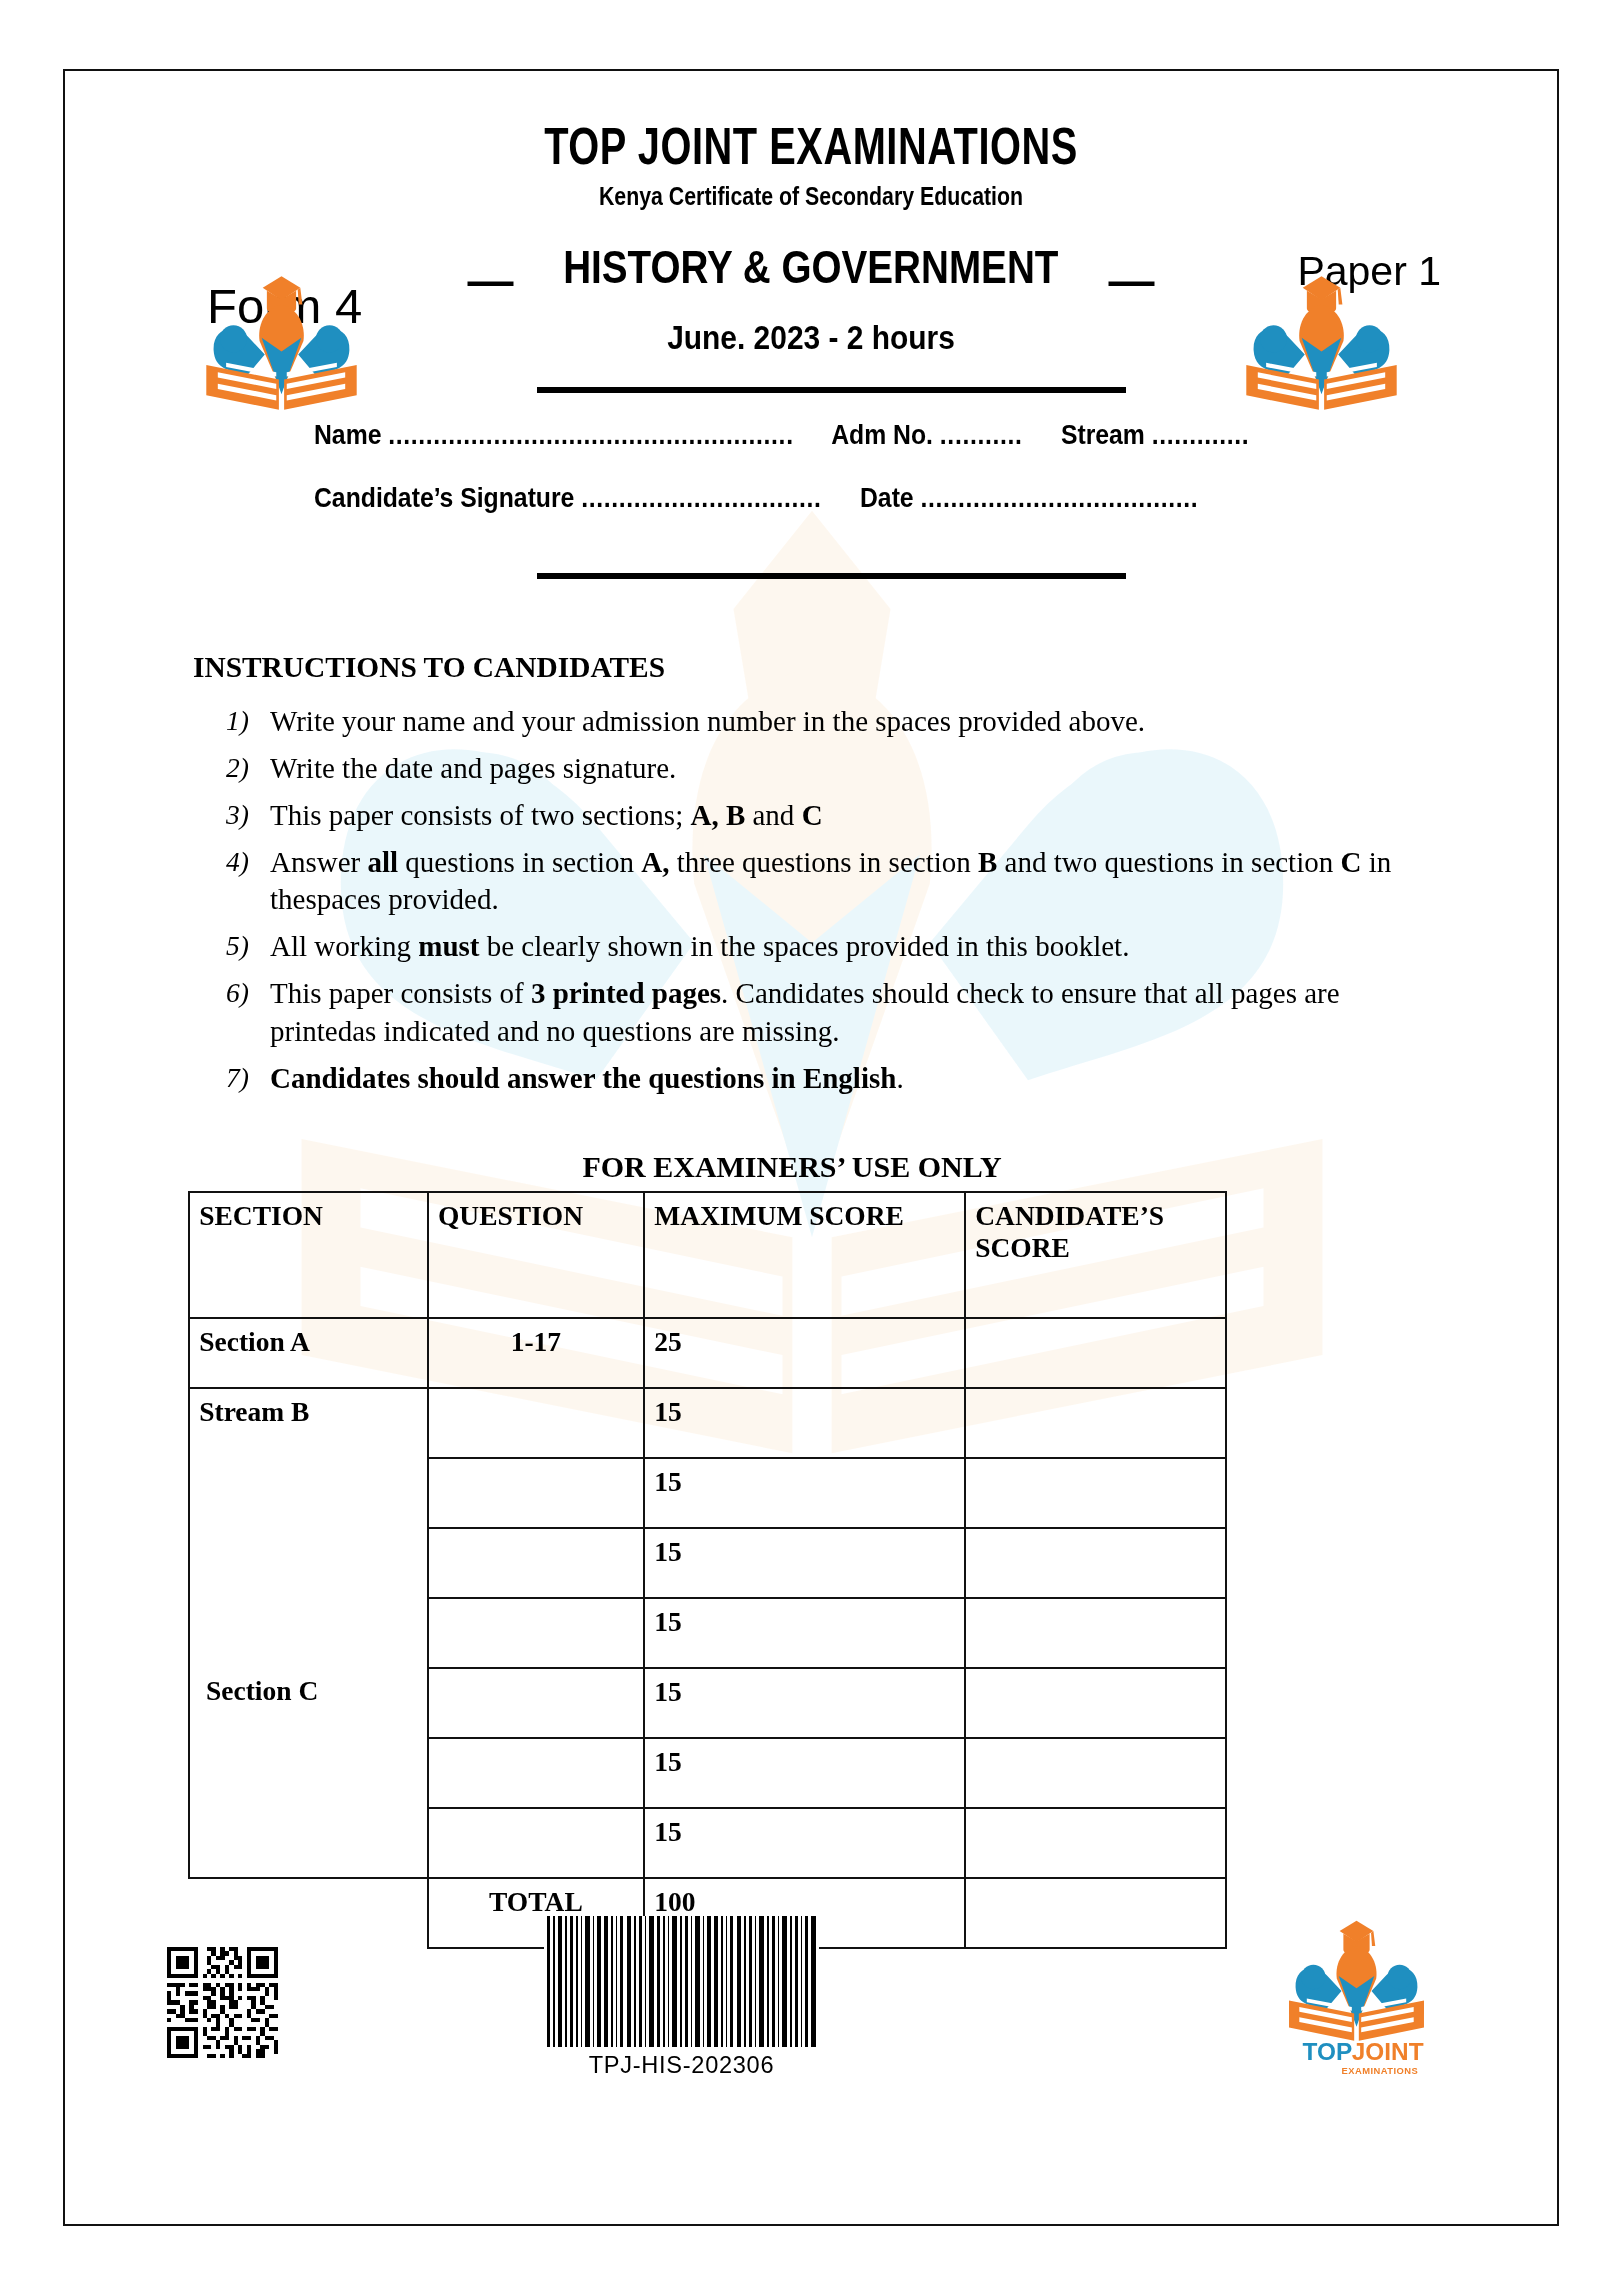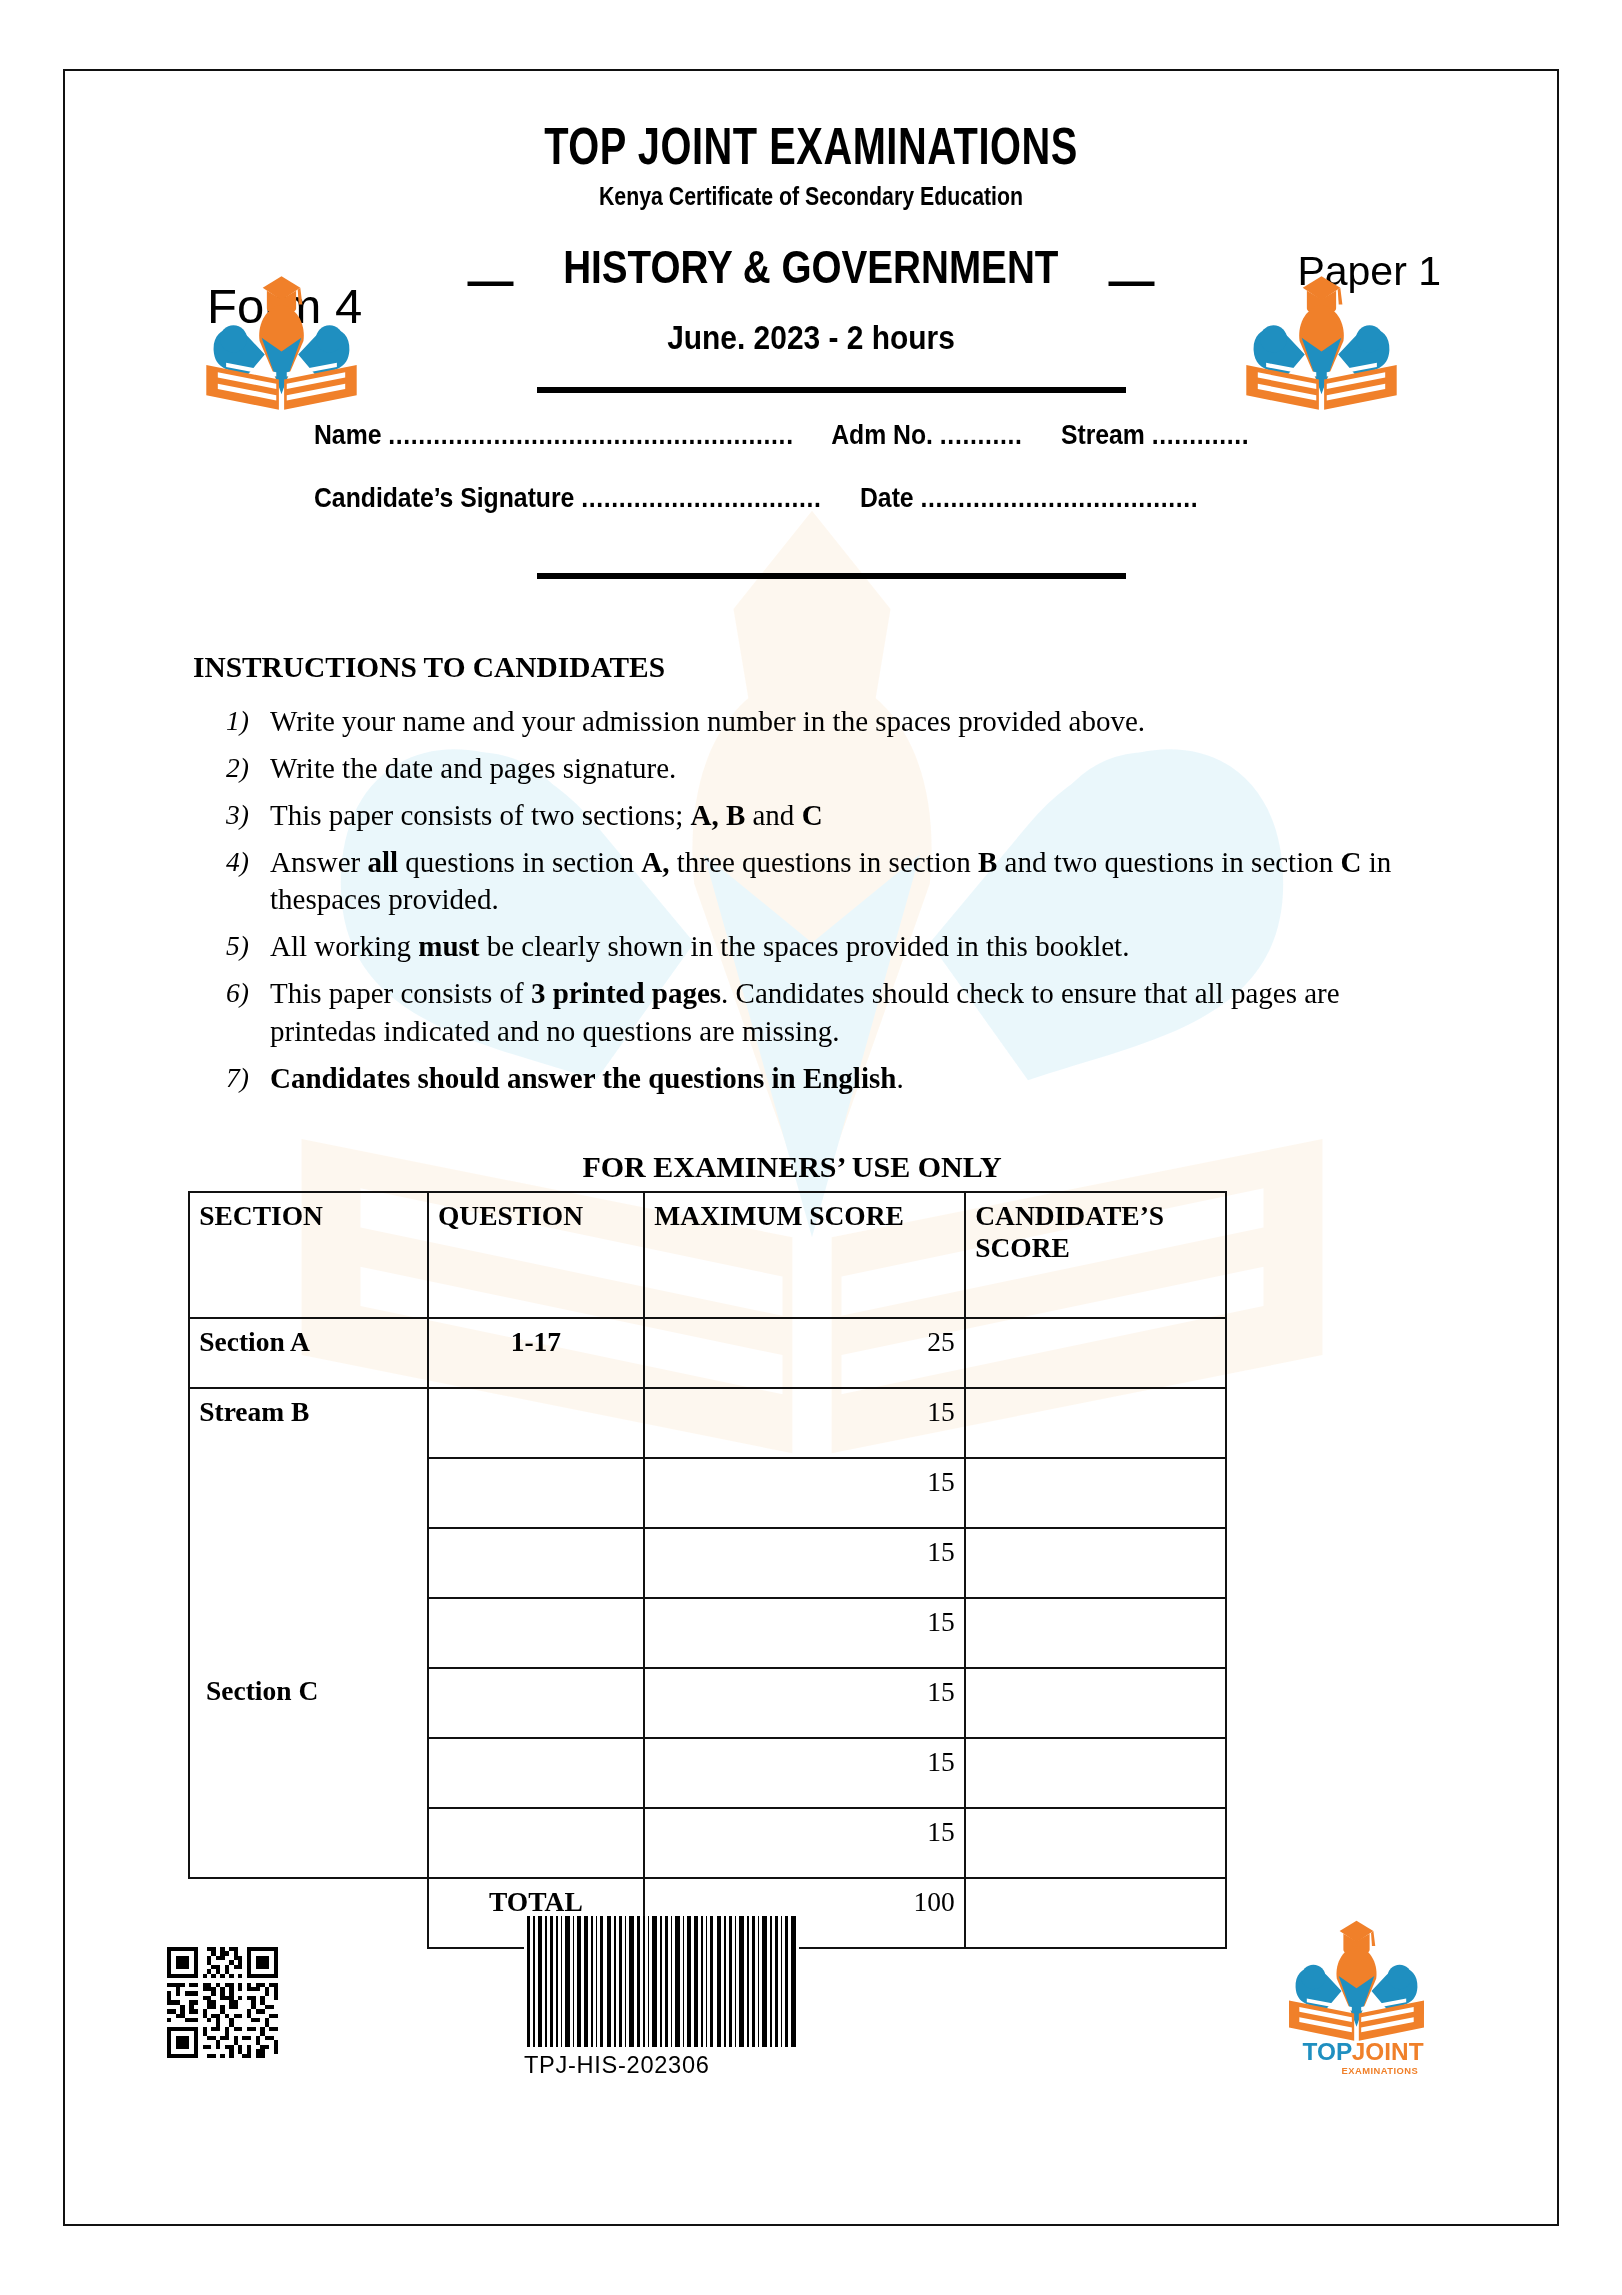--- a/index.html
+++ b/index.html
@@ -65,35 +65,35 @@
 
   
   .tbl-title{position:absolute;left:0;right:0;top:1150px;text-align:center;
        font-weight:700;font-size:30px;}
   .tbl-title span{display:inline-block;margin-left:-39px;}
   .score-table{position:absolute;left:188px;top:1191px;width:1039px;
        border-collapse:collapse;font-size:27.5px;}
   .score-table td{border:2px solid #111;padding:6.5px 9.2px;vertical-align:top;height:55px;}
   .score-table .c-section{width:236px;font-weight:700;}
   .score-table .c-question{width:209px;text-align:center;font-weight:700;}
-  .score-table .c-max{width:340px;text-align:right;font-weight:400;}
+  .score-table .c-max{width:340px;text-align:left;font-weight:700;}
   .score-table .c-cand{width:254px;}
   .score-table tr.head td{font-weight:700;height:111px;vertical-align:top;}
   .score-table tr.head td.c-section,
   .score-table tr.head td.c-question,
   .score-table tr.head td.c-max,
   .score-table tr.head td.c-cand{text-align:left;}
   .score-table td.nb-bottom{border-bottom:none;}
   .score-table td.nb-top{border-top:none;padding-left:16px;}
   .score-table td.no-border{border:none;}
 
   
   .qr{position:absolute;left:167px;top:1947px;width:111px;height:111px;}
   .qr svg{width:100%;height:100%;display:block;}
-  .barcode-wrap{position:absolute;left:524px;top:1916px;width:275px;text-align:left;}
+  .barcode-wrap{position:absolute;left:544px;top:1916px;width:275px;text-align:center;}
   .barcode{width:100%;height:131px;display:block;}
   .barcode-txt{font-family:"Liberation Sans", sans-serif;font-size:23.6px;
        letter-spacing:0.7px;margin-top:5.2px;}
   .brand-logo{position:absolute;left:1286px;top:1917px;width:141px;height:164px;}
   .brand-logo svg{width:100%;height:100%;display:block;}
 </style>
 </head>
 <body>
 
 <div class="watermark">

